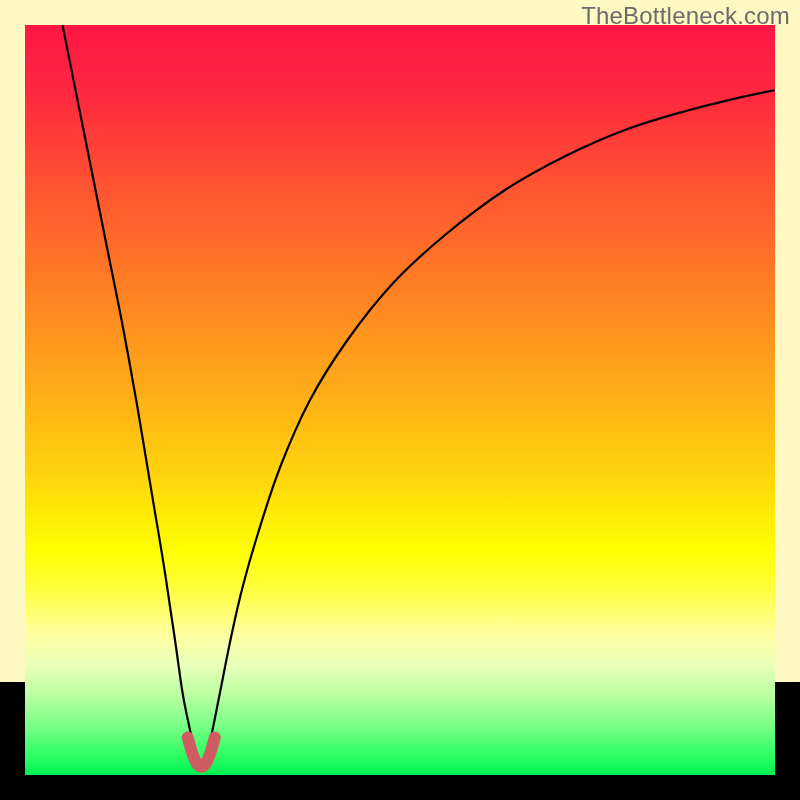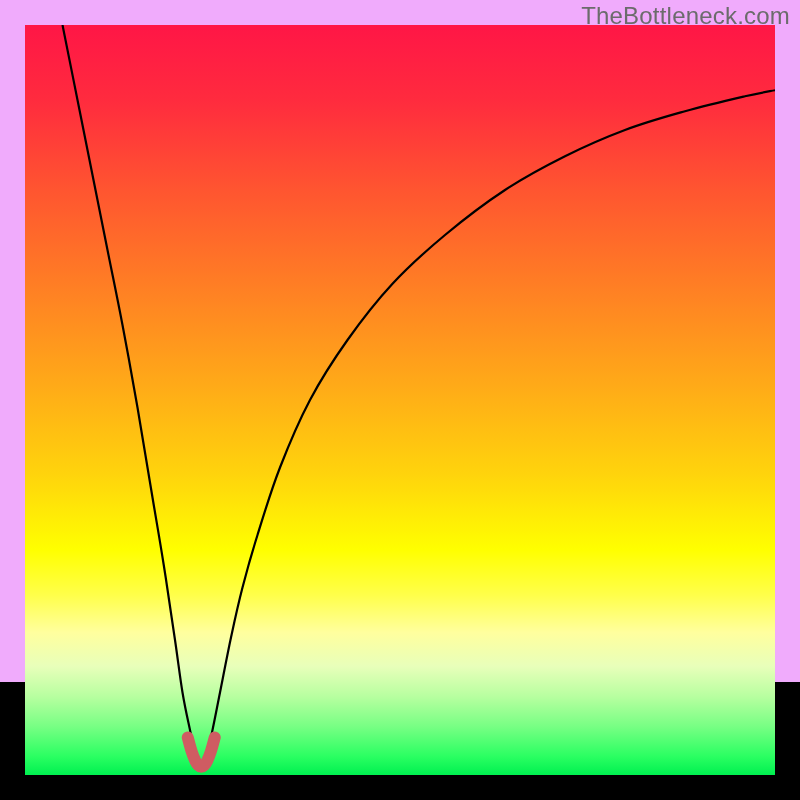--- a/index.html
+++ b/index.html
@@ -8,21 +8,21 @@
     width: 800px;
     height: 800px;
     background: #000;
     overflow: hidden;
     font-family: Arial, Helvetica, sans-serif;
   }
   .frame {
     position: absolute;
     width: 800px;
     height: 682px;
-    background: #f0abfc;
+    background: #fef9c3;
   }
   .watermark {
     position: absolute;
     top: 2px;
     right: 10px;
     color: #6b6b6b;
     font-size: 24px;
     font-weight: 500;
     letter-spacing: 0.2px;
   }

